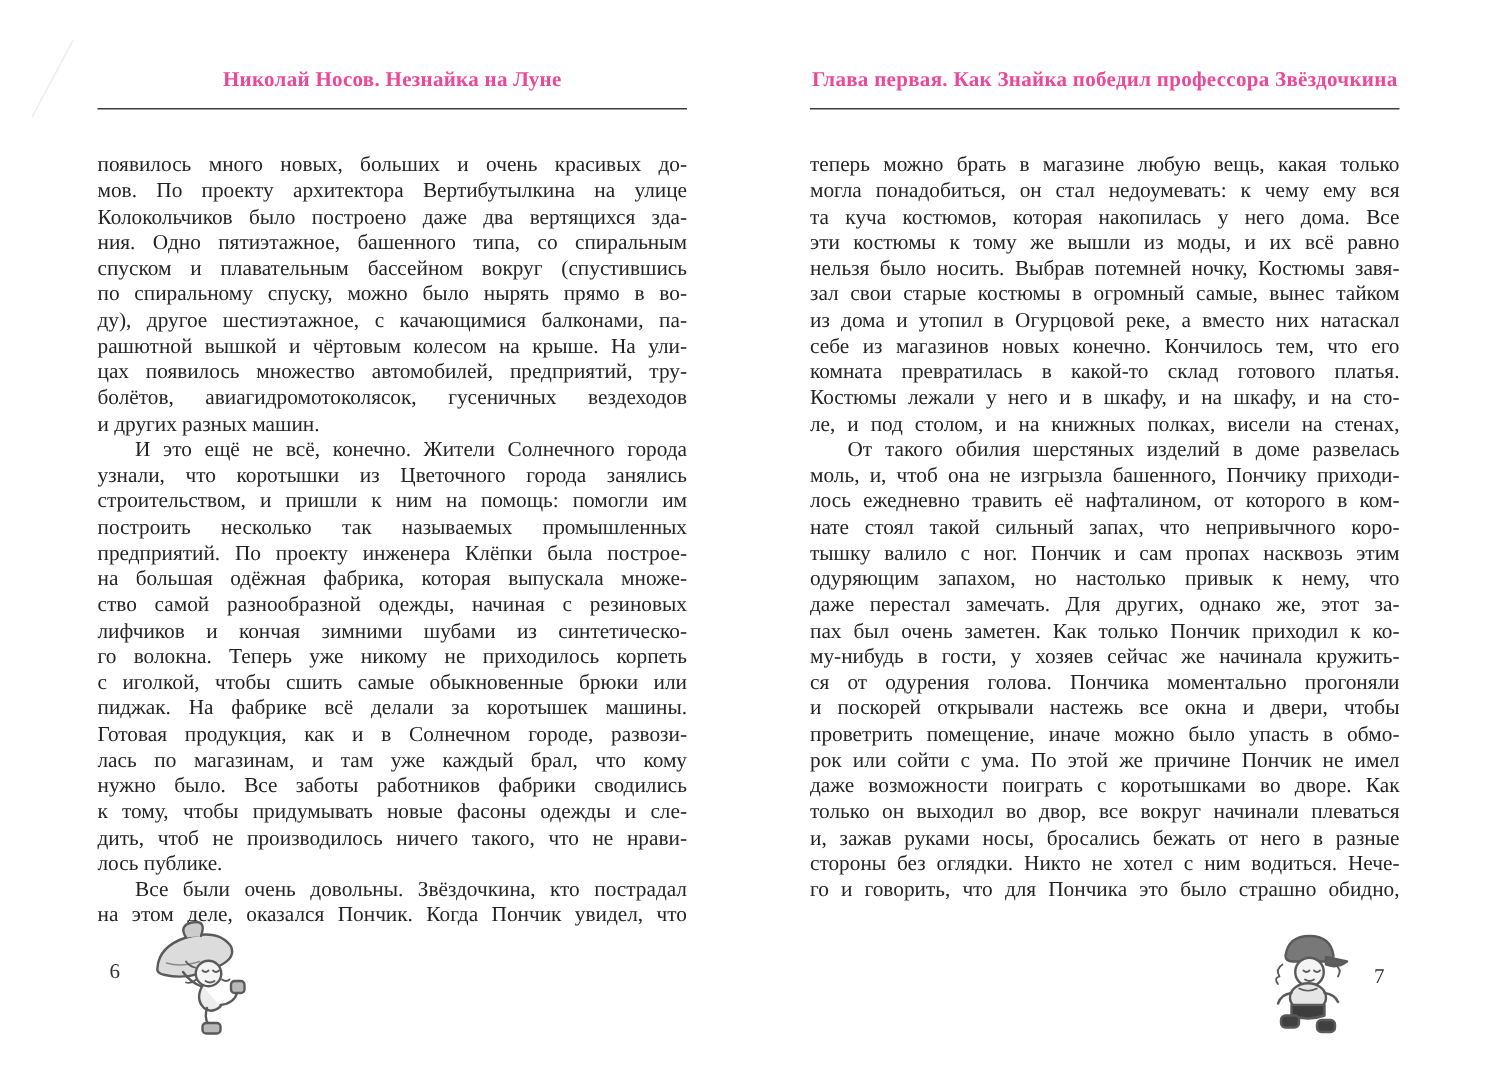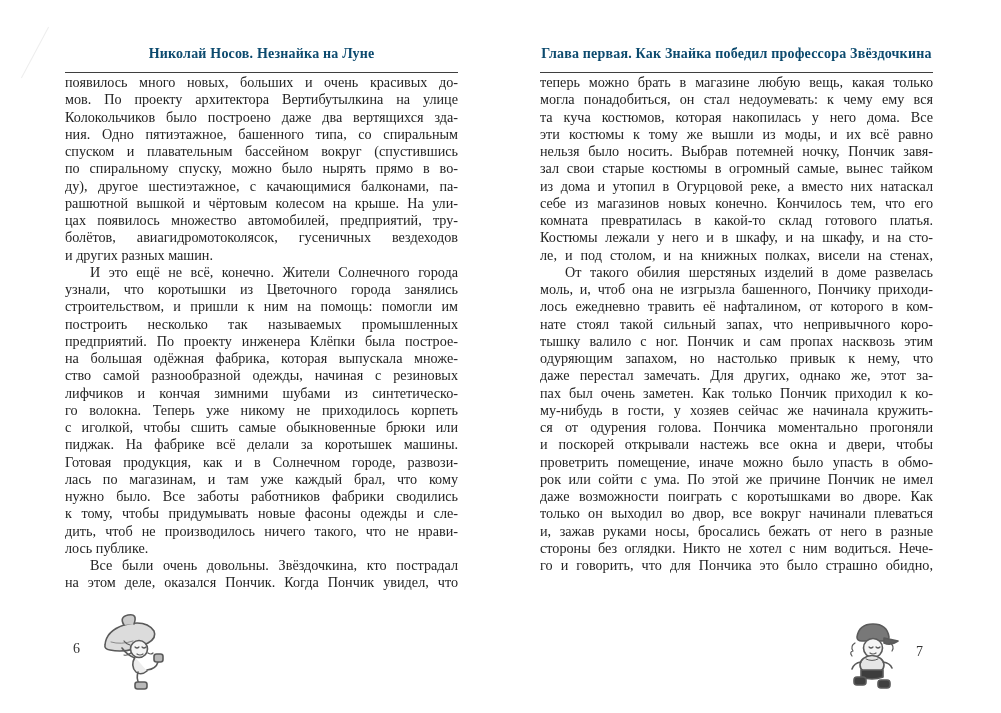--- a/index.html
+++ b/index.html
@@ -24,30 +24,30 @@
     height: 713px;
   }
   .page.left  { left: 65px; }
   .page.right { left: 540px; }
   .running-header {
     margin-top: 46px;
     text-align: center;
     font-weight: bold;
     font-size: 14px;
     letter-spacing: 0.2px;
-    color: #0c4a6e;
+    color: #ec4899;
     white-space: nowrap;
   }
   .header-rule {
     margin-top: 10px;
     border-top: 1.4px solid #3f3f3f;
     height: 0;
   }
   .page-body {
-    margin-top: 1px;
+    margin-top: 29px;
     font-size: 14.2px;
     line-height: 17.25px;
     color: #232323;
   }
   .para { margin: 0; }
   .para.indent .line:first-child { text-indent: 25px; }
   .line {
     text-align: justify;
     text-align-last: justify;
     white-space: normal;
@@ -146,21 +146,21 @@
 
 <div class="page right">
   <div class="running-header">Глава первая. Как Знайка победил профессора Звёздочкина</div>
   <div class="header-rule"></div>
   <div class="page-body">
       <div class="para">
         <div class="line">теперь можно брать в магазине любую вещь, какая только</div>
         <div class="line">могла понадобиться, он стал недоумевать: к чему ему вся</div>
         <div class="line">та куча костюмов, которая накопилась у него дома. Все</div>
         <div class="line">эти костюмы к тому же вышли из моды, и их всё равно</div>
-        <div class="line">нельзя было носить. Выбрав потемней ночку, Пончик завя-</div>
+        <div class="line">нельзя было носить. Выбрав потемней ночку, Костюмы завя-</div>
         <div class="line">зал свои старые костюмы в огромный самые, вынес тайком</div>
         <div class="line">из дома и утопил в Огурцовой реке, а вместо них натаскал</div>
         <div class="line">себе из магазинов новых конечно. Кончилось тем, что его</div>
         <div class="line">комната превратилась в какой-то склад готового платья.</div>
         <div class="line">Костюмы лежали у него и в шкафу, и на шкафу, и на сто-</div>
         <div class="line">ле, и под столом, и на книжных полках, висели на стенах,</div>
       </div>
       <div class="para indent">
         <div class="line">От такого обилия шерстяных изделий в доме развелась</div>
         <div class="line">моль, и, чтоб она не изгрызла башенного, Пончику приходи-</div>

